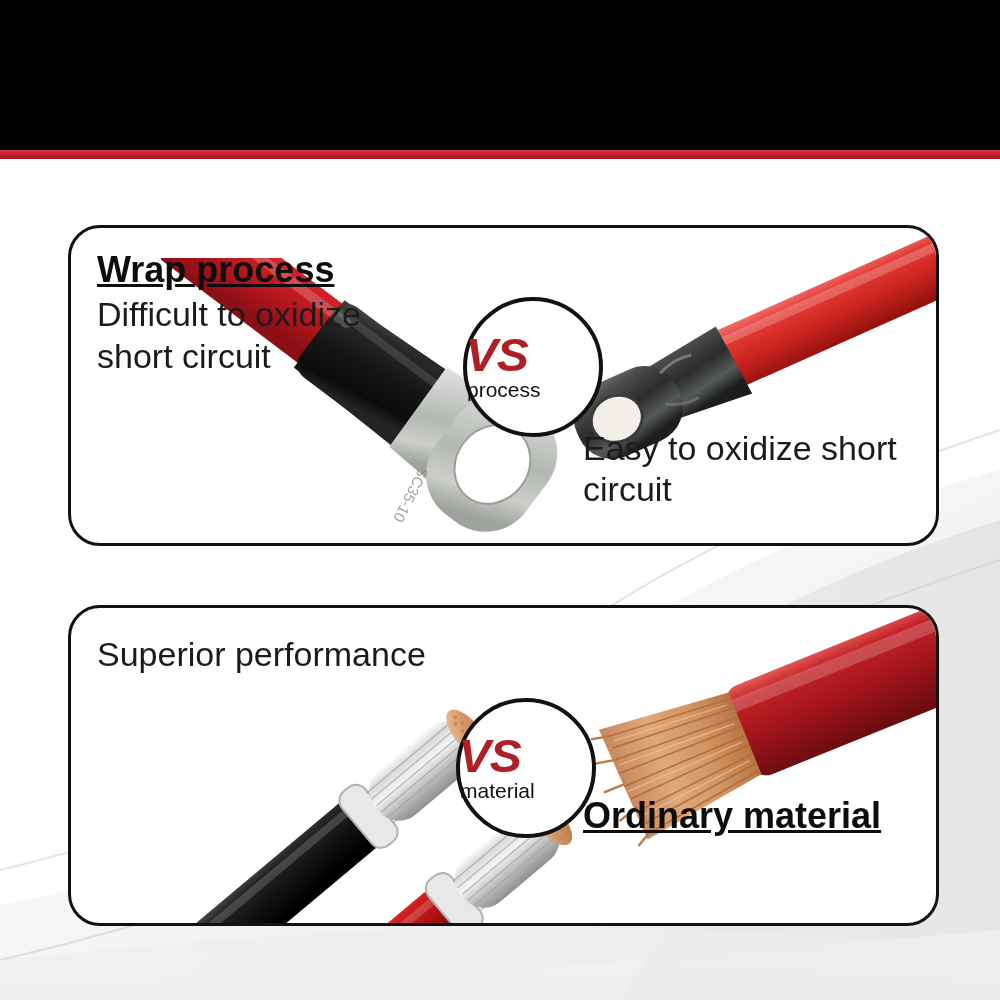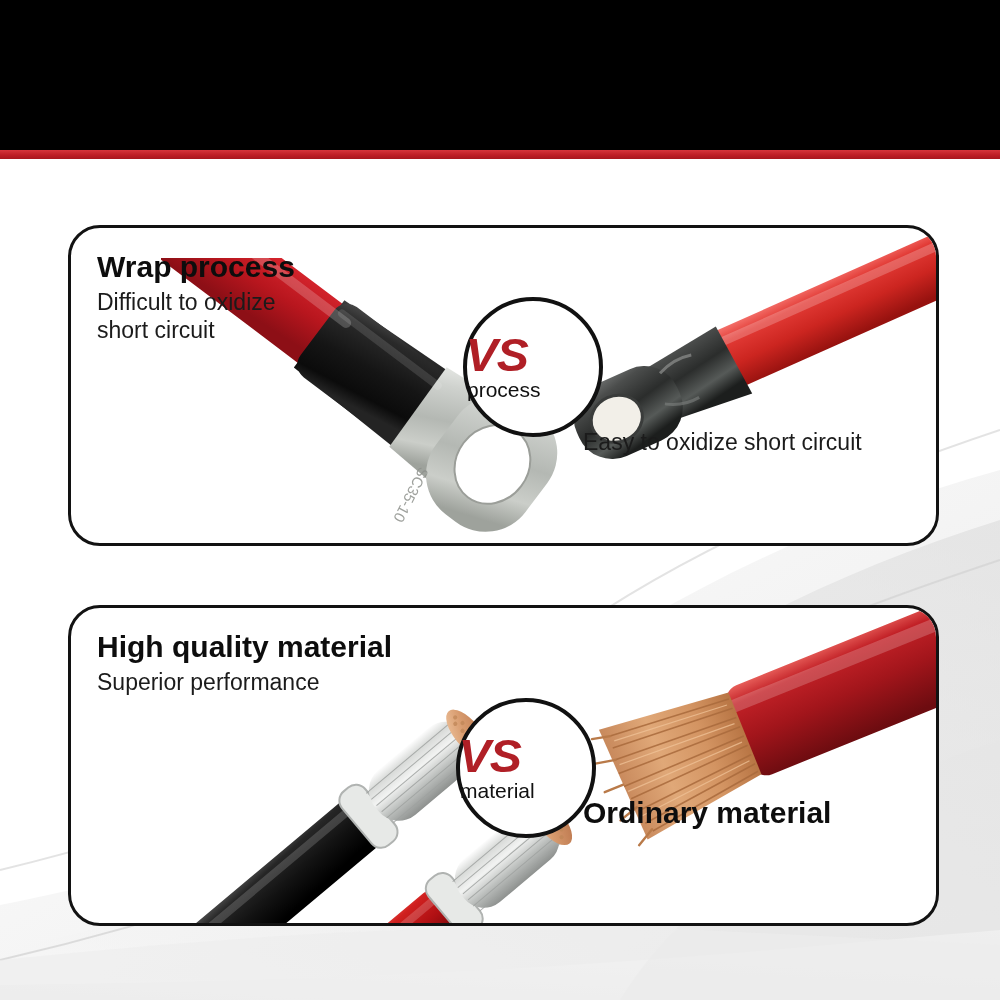--- a/index.html
+++ b/index.html
@@ -79,28 +79,29 @@
     overflow: hidden;
   }
   #card-top    { left: 68px;  top: 225px; width: 865px; height: 315px; }
   #card-bottom { left: 68px;  top: 605px; width: 865px; height: 315px; }
 
   .card-inner { position: relative; width: 100%; height: 100%; }
 
   
   .txt-block { position: absolute; z-index: 6; }
   .heading {
-    font-size: 30px;
+    font-size: 36px;
     font-weight: 700;
     color: #0d0d0d;
     line-height: 1.12;
     white-space: nowrap;
+    text-decoration: underline;
   }
   .subtext {
-    font-size: 23px;
+    font-size: 34px;
     font-weight: 400;
     color: #1b1b1b;
     line-height: 1.22;
     margin-top: 4px;
     white-space: pre-line;
   }
 
   #top-left-text    { left: 26px;  top: 22px; }
   #top-right-text   { left: 512px; top: 196px; }
   #bot-left-text    { left: 26px;  top: 22px; }
@@ -363,21 +364,20 @@
             <circle cx="452" cy="230" r="2.1"></circle>
               <circle cx="458" cy="235" r="2.1"></circle>
             <circle cx="451" cy="241" r="2.1"></circle>
               <circle cx="457" cy="246" r="2.1"></circle>
             <circle cx="452" cy="252" r="2.1"></circle>
           </g>
         </g>
       </svg>
 
       <div class="txt-block" id="bot-left-text">
-        <div class="heading">High quality material</div>
         <div class="subtext">Superior performance</div>
       </div>
 
       <svg class="art" id="art-cable-ord" viewBox="0 0 470 290" xmlns="http://www.w3.org/2000/svg">
         <defs>
           <linearGradient id="redJak2" x1="0" y1="0" x2="0.15" y2="1">
             <stop offset="0%" stop-color="#e8605b"></stop>
             <stop offset="18%" stop-color="#c22127"></stop>
             <stop offset="55%" stop-color="#a2151b"></stop>
             <stop offset="100%" stop-color="#6d0c10"></stop>

